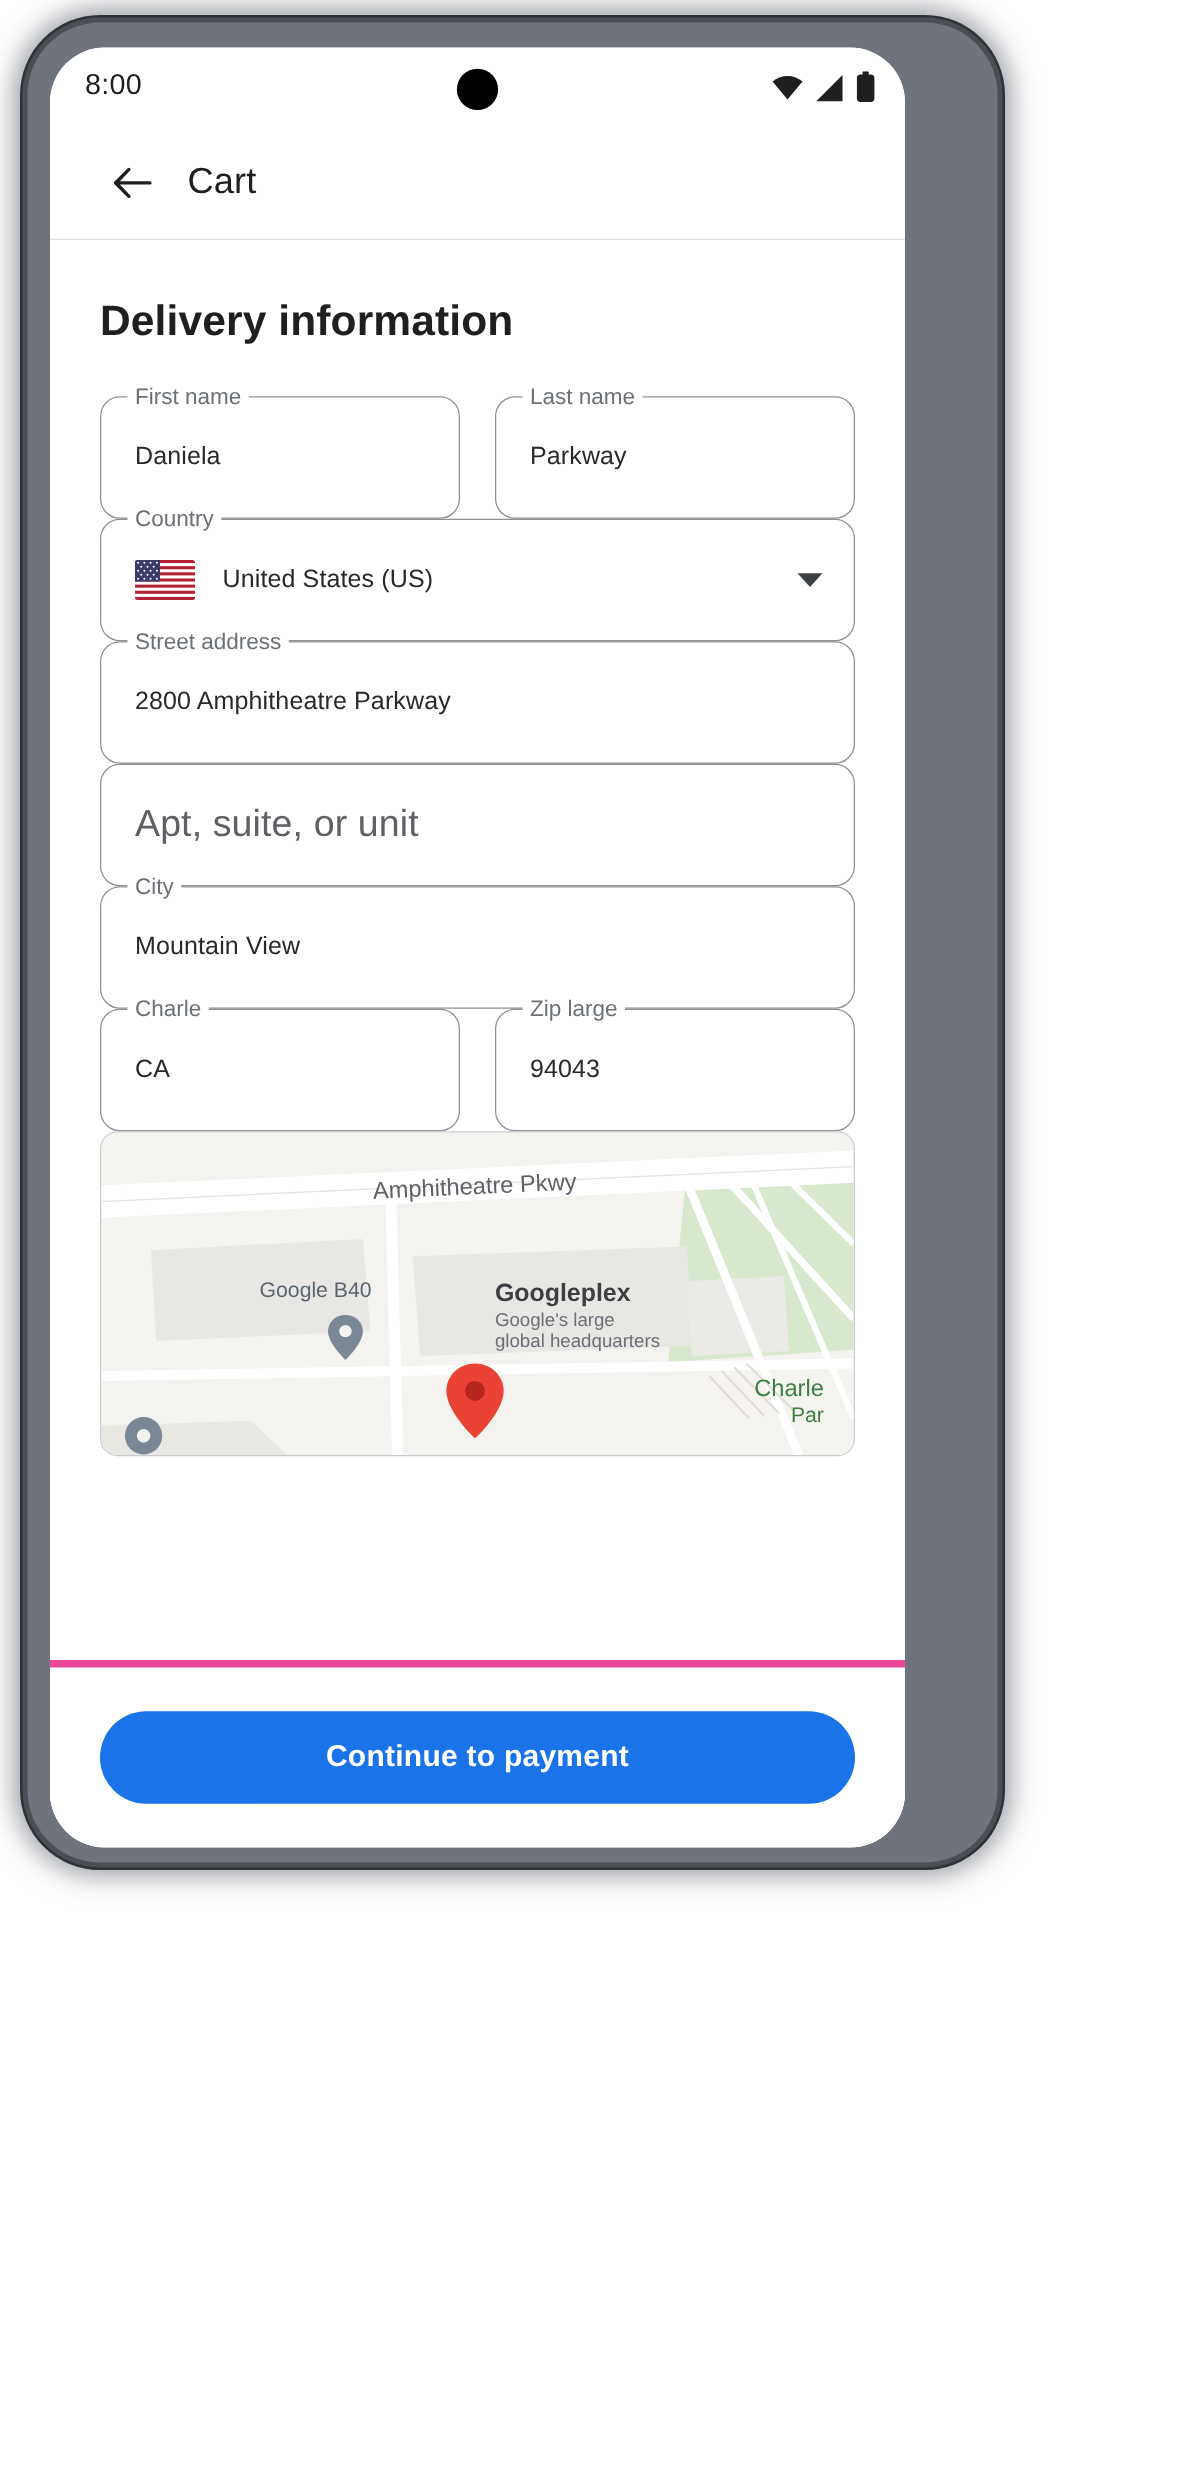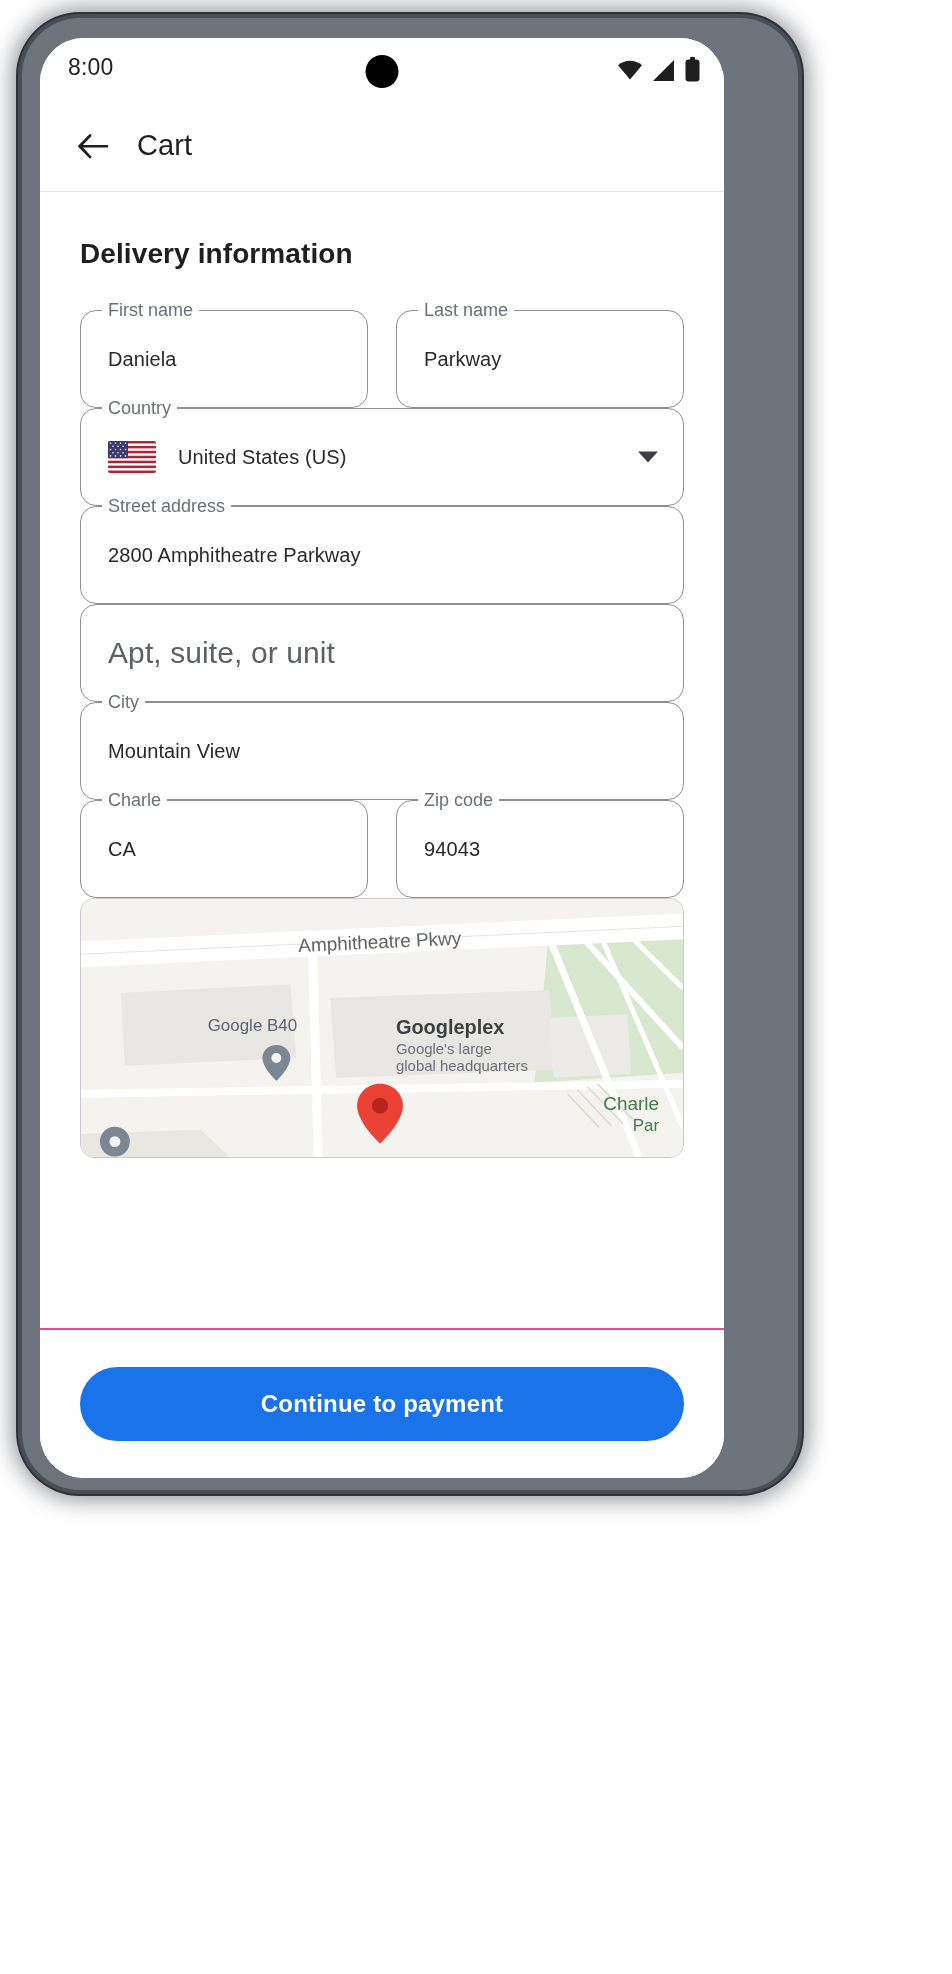--- a/index.html
+++ b/index.html
@@ -68,21 +68,21 @@
   .si { display: block; }
 
   
   #app-bar {
     position: relative;
     height: 92px;
     background: #ffffff;
     border-bottom: 1px solid #e3e3e6;
     display: flex;
     align-items: center;
-    padding-left: 27px;
+    padding-left: 40px;
   }
   #back-button {
     width: 52px; height: 52px;
     display: flex; align-items: center; justify-content: center;
     border-radius: 50%;
   }
   #app-bar-title {
     font-size: 29px;
     color: #1f1f1f;
     margin-left: 18px;
@@ -91,21 +91,21 @@
 
   
   #content {
     position: relative;
     height: calc(1440px - 62px - 93px);
     background: #ffffff;
     padding: 0 40px;
     overflow: hidden;
   }
   #section-title {
-    font-size: 28px;
+    font-size: 34px;
     color: #1f1f1f;
     margin-top: 46px;
     margin-bottom: 40px;
     letter-spacing: .1px;
   }
 
   
   .field-row { display: flex; gap: 28px; }
   .field {
     position: relative;
@@ -178,21 +178,21 @@
     background: #f3f2ef;
   }
   #map-svg { display: block; width: 100%; height: 100%; }
 
   
   #bottom-bar {
     position: absolute;
     left: 0; right: 0; bottom: 0;
     height: 150px;
     background: #ffffff;
-    border-top: 2px solid #ec4899;
+    border-top: 6px solid #ec4899;
     display: flex;
     align-items: center;
     justify-content: center;
   }
   #continue-button {
     width: 604px; height: 74px;
     border: none;
     border-radius: 37px;
     background: #1a73e8;
     color: #ffffff;
@@ -313,21 +313,21 @@
         </div>
 
         <div class="field-row">
           <div class="field">
             <div class="field-box"></div>
             <span class="field-label">Charle</span>
             <span class="field-value">CA</span>
           </div>
           <div class="field">
             <div class="field-box"></div>
-            <span class="field-label">Zip code</span>
+            <span class="field-label">Zip large</span>
             <span class="field-value">94043</span>
           </div>
         </div>
 
         <div id="map-card">
           <svg id="map-svg" viewBox="0 0 604 260" preserveAspectRatio="xMidYMid slice">
             <rect width="604" height="260" fill="#f4f3f0"></rect>
 
             <path d="M470 30 L604 18 L604 175 L455 185 Z" fill="#d7e8cf"></path>
             <path d="M0 236 L120 232 L150 260 L0 260 Z" fill="#e9e7e2"></path>

